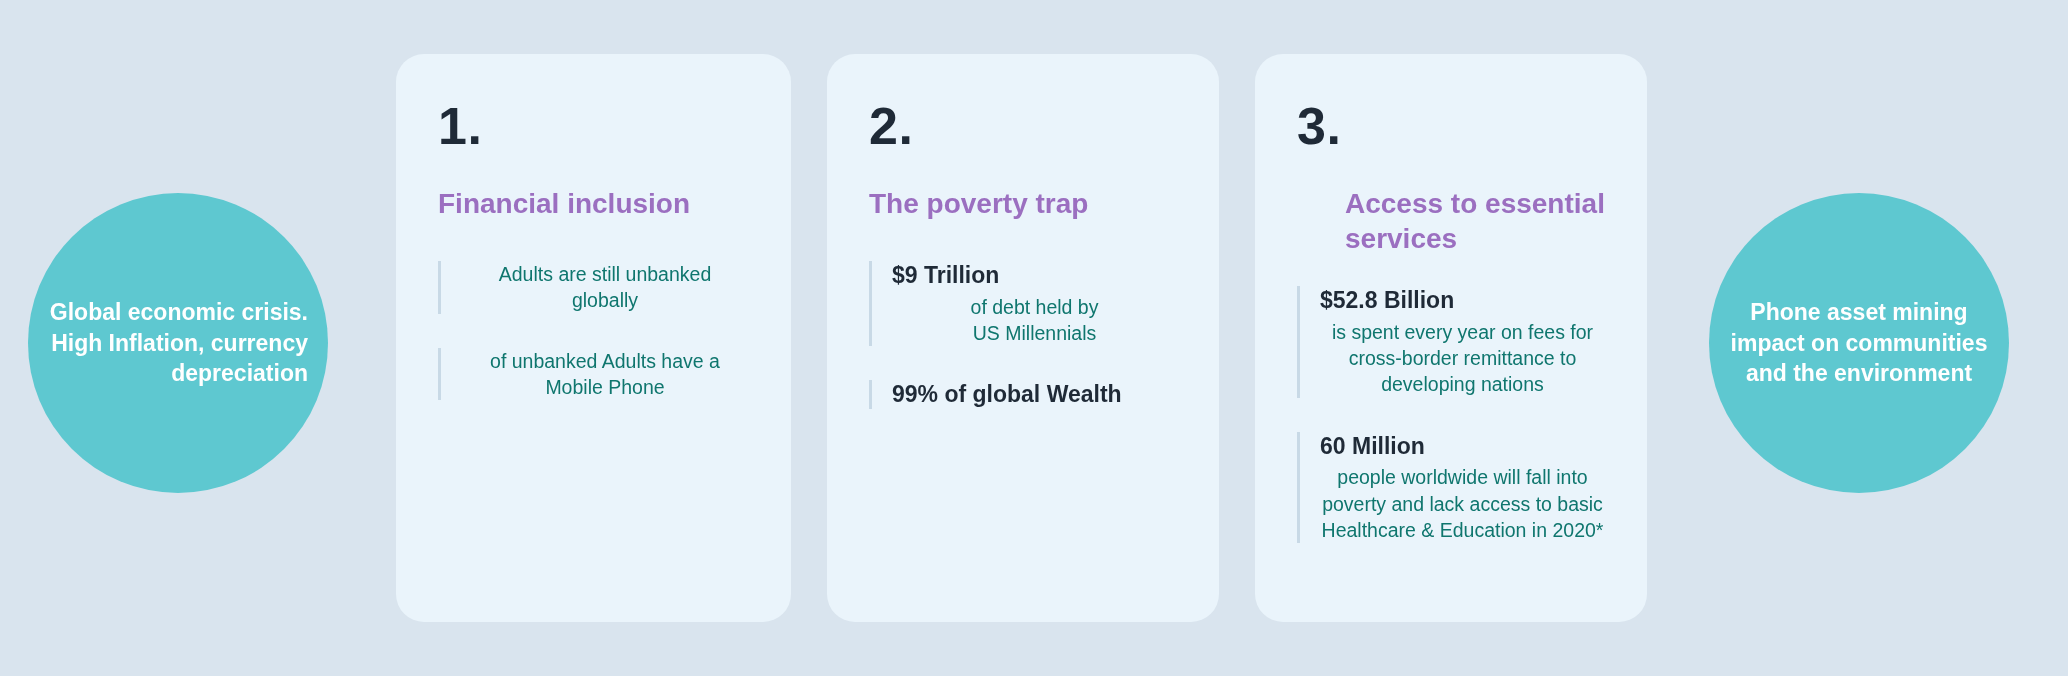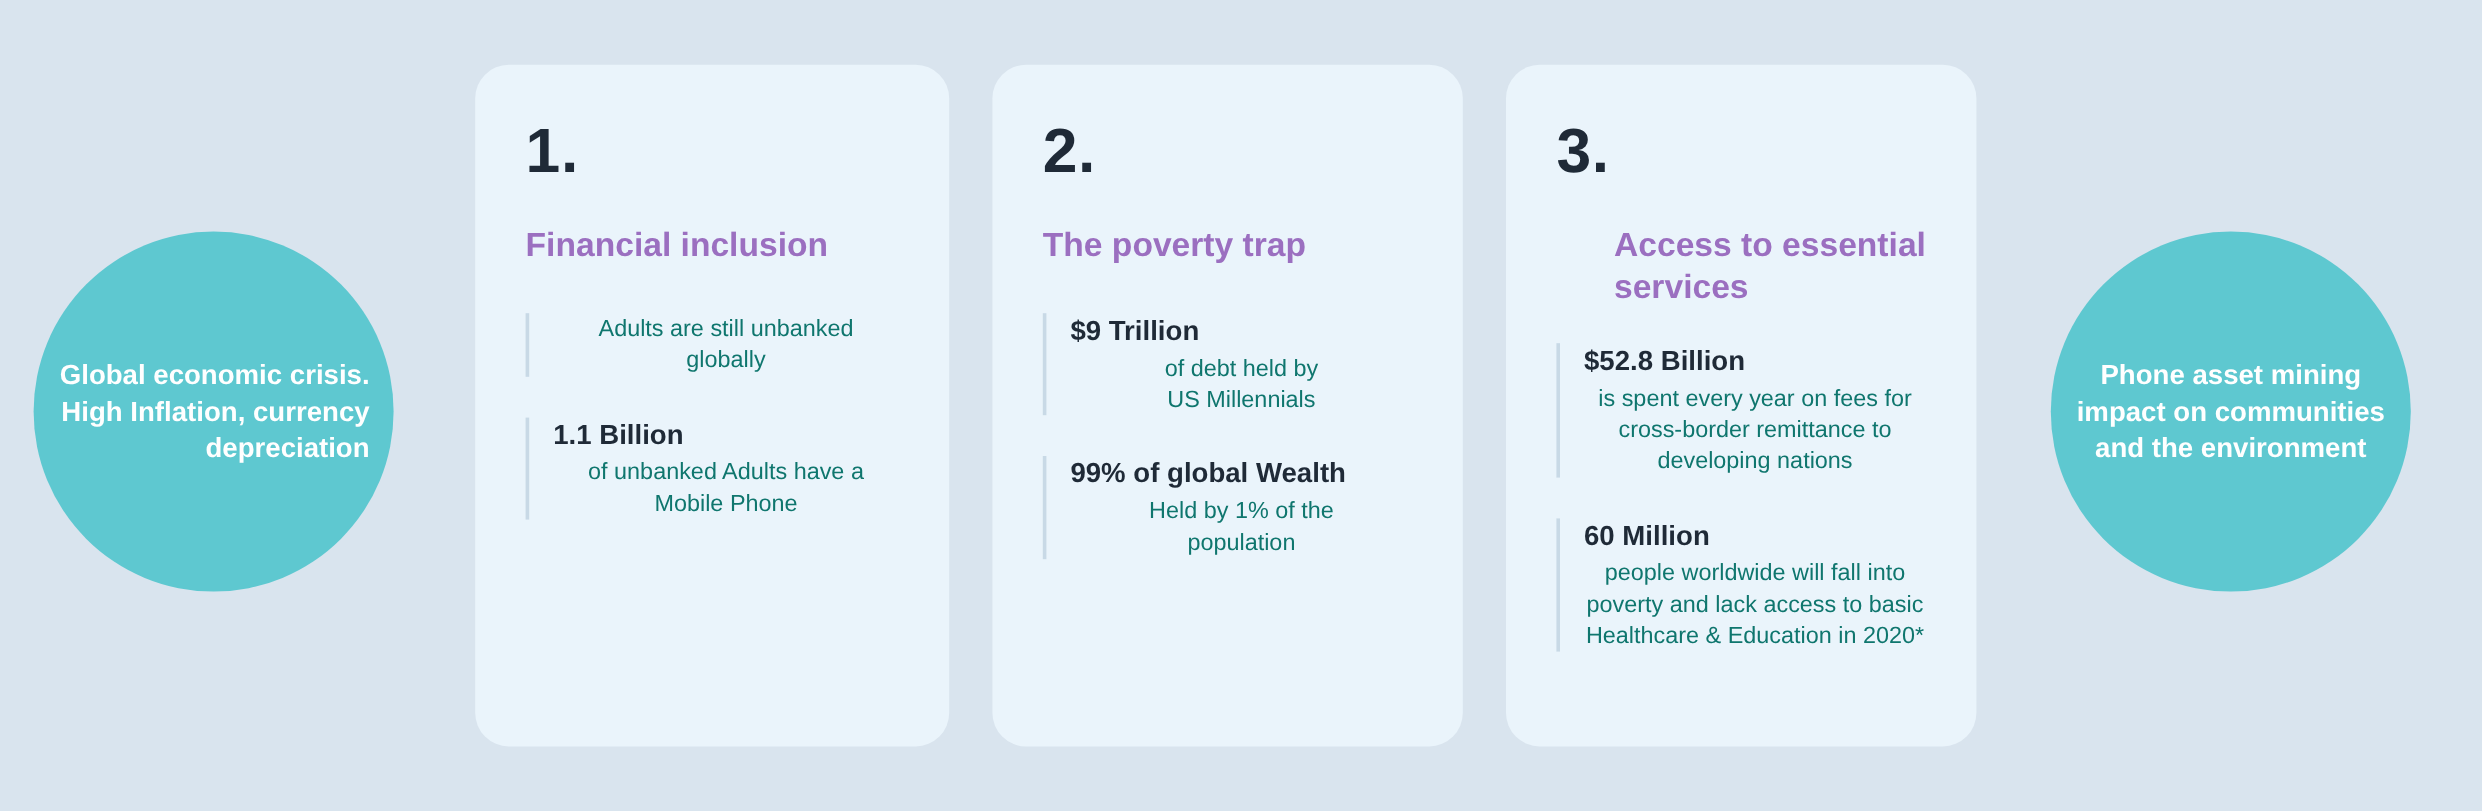--- a/index.html
+++ b/index.html
@@ -127,38 +127,35 @@
   <div class="cards">
 
     <div class="card card-1">
       <div class="card-number">1.</div>
       <div class="card-title">Financial inclusion</div>
       <div class="stat">
         <div class="stat-desc">Adults are still unbanked
 globally</div>
       </div>
       <div class="stat">
-        <div class="stat-value">1.1 Billion</div>
         <div class="stat-desc">of unbanked Adults have a
 Mobile Phone</div>
       </div>
     </div>
 
     <div class="card card-2">
       <div class="card-number">2.</div>
       <div class="card-title">The poverty trap</div>
       <div class="stat">
         <div class="stat-value">$9 Trillion</div>
         <div class="stat-desc">of debt held by
 US Millennials</div>
       </div>
       <div class="stat">
         <div class="stat-value">99% of global Wealth</div>
-        <div class="stat-desc">Held by 1% of the
-population</div>
       </div>
     </div>
 
     <div class="card card-3">
       <div class="card-number">3.</div>
       <div class="card-title two-line">Access to essential services</div>
       <div class="stat">
         <div class="stat-value">$52.8 Billion</div>
         <div class="stat-desc">is spent every year on fees for
 cross-border remittance to

